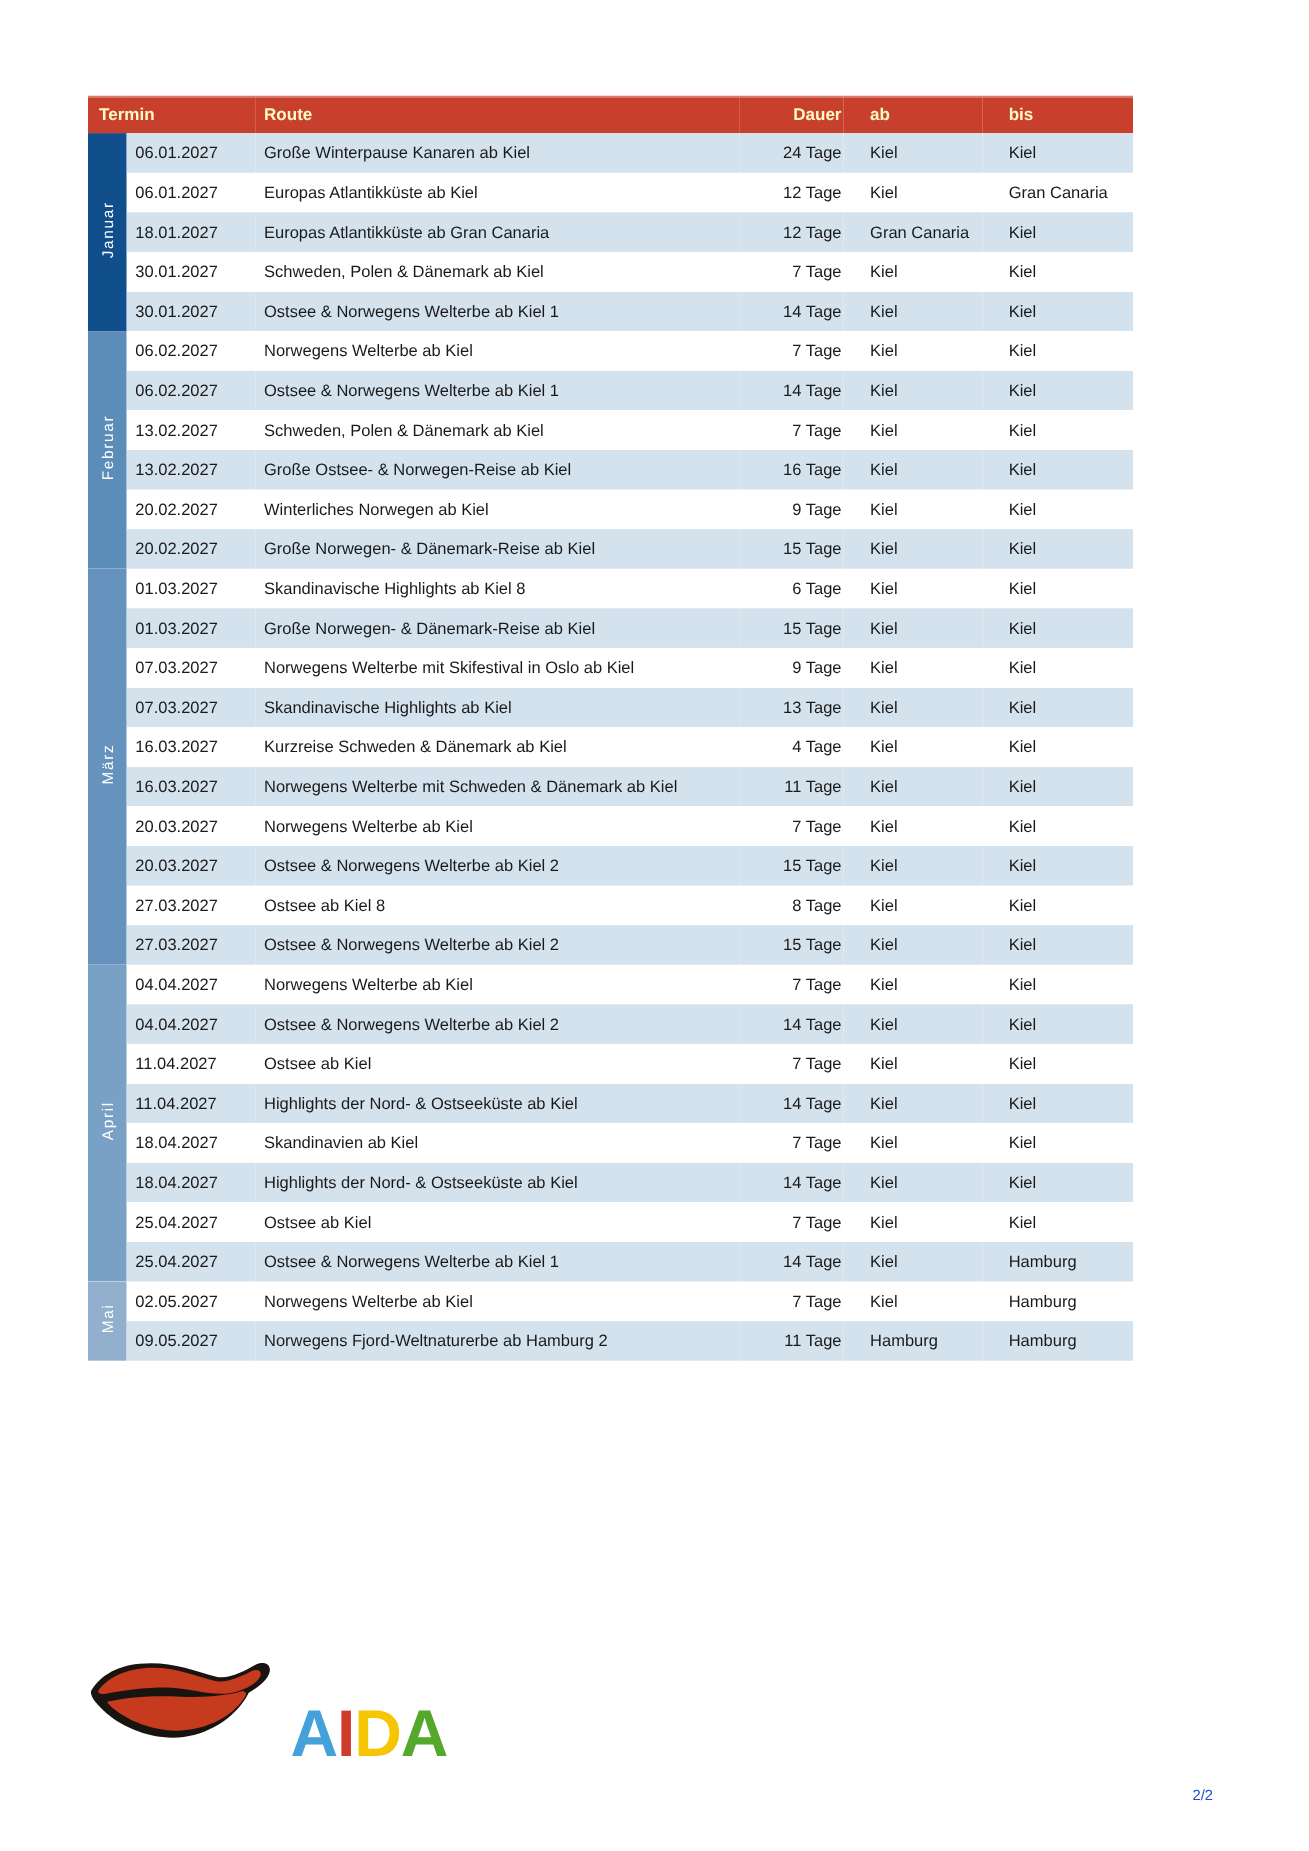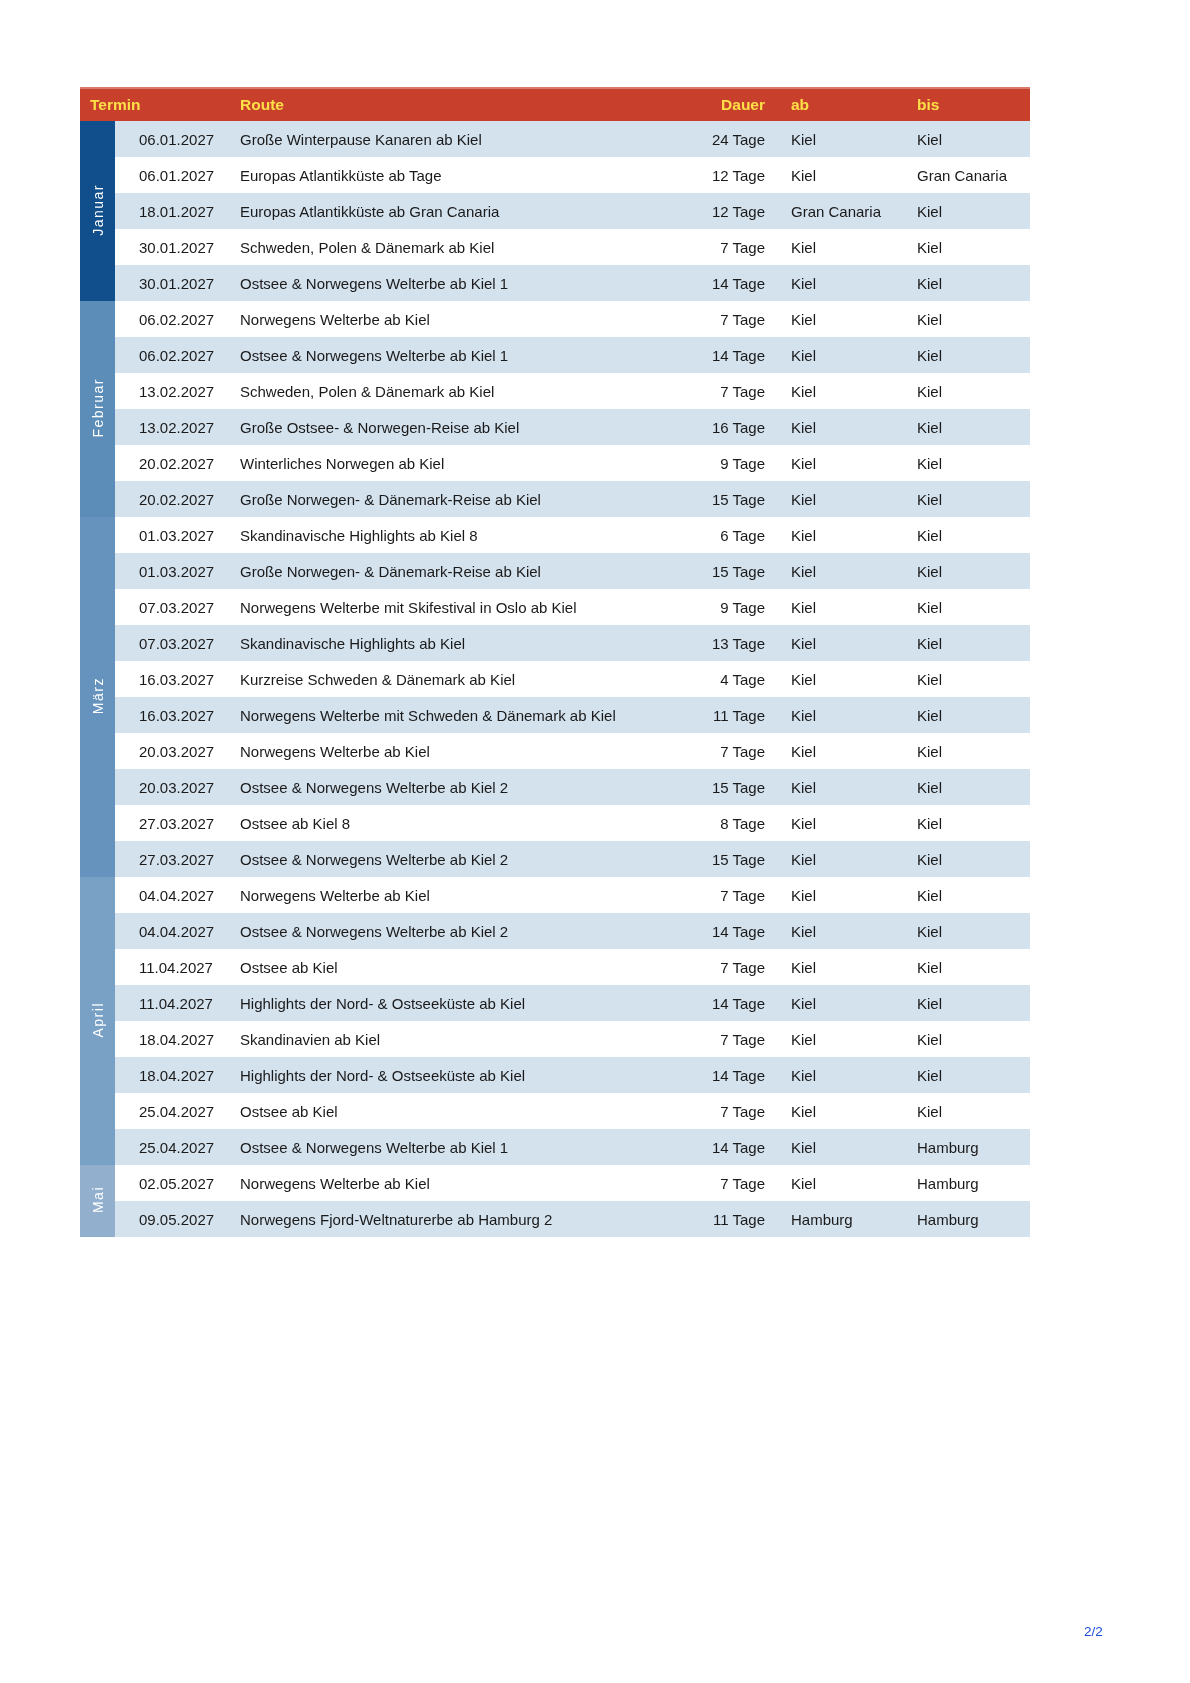--- a/index.html
+++ b/index.html
@@ -12,42 +12,42 @@
   .page { position: absolute; inset: 0; background: #fff; }
 
   table.schedule {
     position: absolute; left: 80px; top: 87px;
     width: 950px;
     border-collapse: collapse; table-layout: fixed;
   }
   thead th {
     background: #C8402C;
     border-top: 2px solid #D87A6C;
-    color: #fde047;
+    color: #fef9c3;
     height: 32px;
     font-size: 15.5px; font-weight: 600;
     text-align: left; padding: 0;
     white-space: nowrap;
   }
   th.th-termin { padding-left: 10px; }
   th.th-route  { padding-left: 8px; }
   th.th-dauer  { text-align: right; padding-right: 2px; }
   th.th-ab     { padding-left: 24px; }
   th.th-bis    { padding-left: 24px; }
 
   tbody td {
     height: 36px;
     font-size: 15px; color: #1A1A1A;
     padding: 0; white-space: nowrap; overflow: hidden;
     vertical-align: middle;
   }
   tr.row-light td { background: #D4E2EE; }
   tr.row-white td { background: #ffffff; }
 
-  td.col-termin { padding-left: 24px; }
+  td.col-termin { padding-left: 8px; }
   td.col-route  { padding-left: 8px; }
   td.col-dauer  { text-align: right; padding-right: 2px; }
   td.col-ab     { padding-left: 24px; }
   td.col-bis    { padding-left: 24px; }
 
   tbody td.month-cell {
     text-align: center; vertical-align: middle; padding: 0;
   }
   tr.row-light td.month-cell, tr.row-white td.month-cell { background: inherit; }
   .month-text {
@@ -106,21 +106,21 @@
         <tr class="row-light">
           <td class="month-cell" rowspan="5" style="background: rgb(17, 79, 140);"><span class="month-text">Januar</span></td>
           <td class="col-termin">06.01.2027</td>
           <td class="col-route">Große Winterpause Kanaren ab Kiel</td>
           <td class="col-dauer">24 Tage</td>
           <td class="col-ab">Kiel</td>
           <td class="col-bis">Kiel</td>
         </tr>
         <tr class="row-white">
           <td class="col-termin">06.01.2027</td>
-          <td class="col-route">Europas Atlantikküste ab Tage</td>
+          <td class="col-route">Europas Atlantikküste ab Kiel</td>
           <td class="col-dauer">12 Tage</td>
           <td class="col-ab">Kiel</td>
           <td class="col-bis">Gran Canaria</td>
         </tr>
         <tr class="row-light">
           <td class="col-termin">18.01.2027</td>
           <td class="col-route">Europas Atlantikküste ab Gran Canaria</td>
           <td class="col-dauer">12 Tage</td>
           <td class="col-ab">Gran Canaria</td>
           <td class="col-bis">Kiel</td>
@@ -321,16 +321,24 @@
         <tr class="row-light">
           <td class="col-termin">09.05.2027</td>
           <td class="col-route">Norwegens Fjord-Weltnaturerbe ab Hamburg 2</td>
           <td class="col-dauer">11 Tage</td>
           <td class="col-ab">Hamburg</td>
           <td class="col-bis">Hamburg</td>
         </tr>
       </tbody>
   </table>
 
+  <div class="footer-logo">
+    <svg class="lips" viewBox="0 0 310 170" aria-hidden="true">
+      <path d="M8,62 C20,40 45,22 85,18 C130,13 170,28 205,38 C225,44 250,30 268,20 C283,12 296,20 290,34 C284,48 270,56 258,64 C240,100 200,128 155,134 C105,140 55,118 28,92 C16,80 8,72 8,62 Z" fill="#1A1410"></path>
+      <path d="M20,60 C35,40 60,28 92,25 C135,21 170,36 203,45 C222,50 246,38 262,30 C272,25 280,30 276,38 C270,50 255,57 240,62 C210,72 170,58 135,56 C95,54 50,62 30,66 C22,66 18,64 20,60 Z" fill="#C63A1E"></path>
+      <path d="M34,78 C70,70 110,68 150,70 C190,72 225,68 245,62 C252,60 256,64 252,70 C235,98 200,118 158,123 C115,128 70,110 45,90 C38,84 34,80 34,78 Z" fill="#C63A1E"></path>
+    </svg>
+    <div class="wordmark"><span style="color: rgb(69, 161, 217);">A</span><span style="color: rgb(208, 58, 43);">I</span><span style="color: rgb(246, 197, 4);">D</span><span style="color: rgb(84, 168, 44);">A</span></div>
+  </div>
 
   <div class="page-number">2/2</div>
 
 </div>
 
 </body></html>

